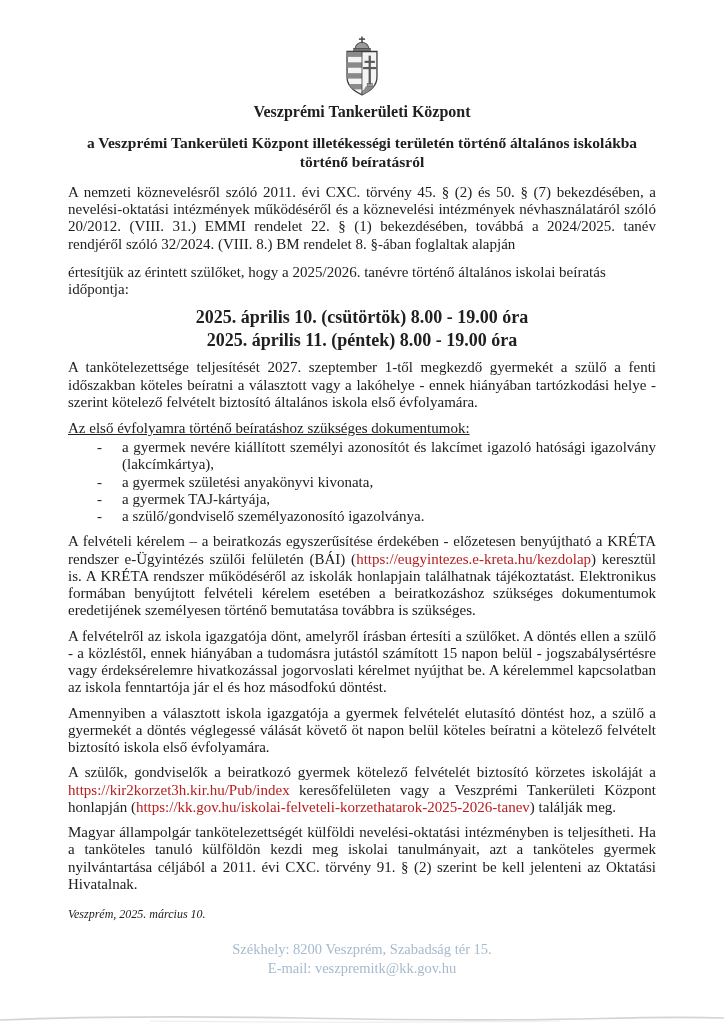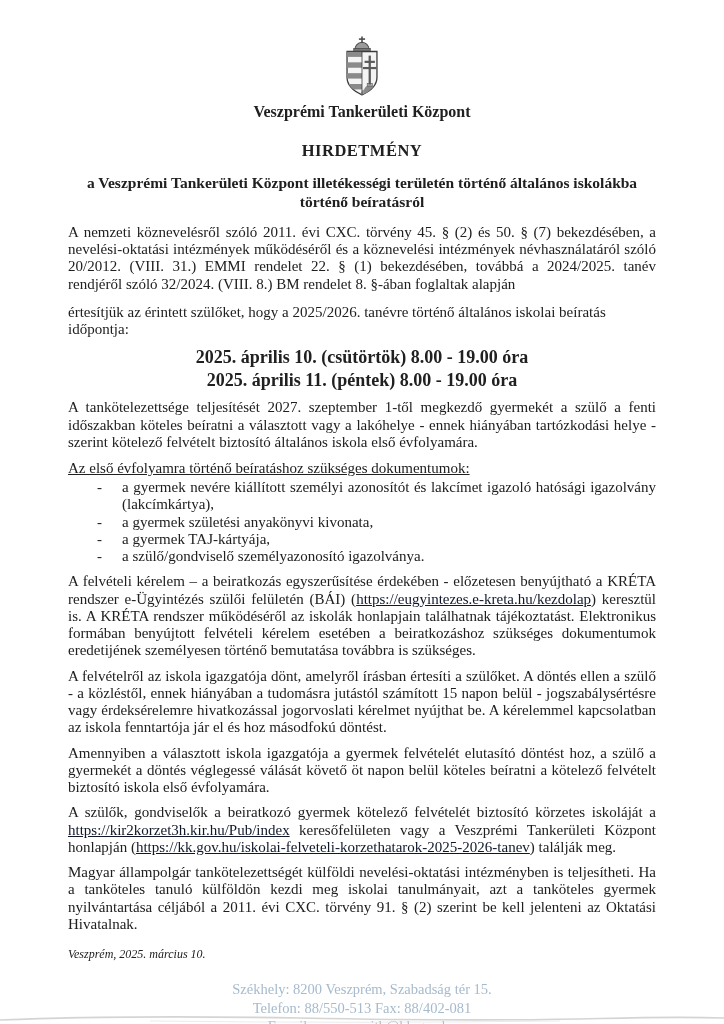--- a/index.html
+++ b/index.html
@@ -23,21 +23,21 @@
   .notice-line{font-size:15px;line-height:1.15;margin-top:11px;text-align:left;}
   .dates{margin-top:8px;}
   .date-line{font-size:18px;font-weight:bold;text-align:center;line-height:1.25;}
   .docs-heading{font-size:15px;margin-top:9px;text-decoration:underline;}
   ul.docs{list-style:none;margin:2px 0 0 0;padding:0;}
   ul.docs li{
     font-size:15px;line-height:1.15;text-align:justify;
     padding-left:54px;position:relative;
   }
   ul.docs li .marker{position:absolute;left:29px;top:0;}
-  a.doc-link{color:#0f172a;text-decoration:underline;cursor:pointer;}
+  a.doc-link{color:#b91c1c;cursor:pointer;}
   .signature{font-size:12px;margin-top:14px;font-style:italic;}
   .footer{margin-top:18px;text-align:center;color:#a6bacd;font-size:14.5px;line-height:1.28;}
   .page-edge{position:absolute;bottom:0;left:0;width:724px;height:16px;}
 </style>
 </head>
 <body>
 
 <div class="page">
   <div class="content">
 
@@ -80,21 +80,20 @@
             <rect x="52" y="60" width="26" height="4.2"></rect>
           </g>
         </g>
 
         <line x1="50" y1="30" x2="50" y2="113" stroke="#3a3a3a" stroke-width="1.5"></line>
       </svg>
     </div>
 
     <div class="org-name">Veszprémi Tankerületi Központ</div>
 
-    <div class="doc-title">HIRDETMÉNY</div>
 
     <div class="doc-subtitle">a Veszprémi Tankerületi Központ illetékességi területén történő általános iskolákba történő beíratásról</div>
 
     <p class="body">A nemzeti köznevelésről szóló 2011. évi CXC. törvény 45. § (2) és 50. § (7) bekezdésében, a nevelési-oktatási intézmények működéséről és a köznevelési intézmények névhasználatáról szóló 20/2012. (VIII. 31.) EMMI rendelet 22. § (1) bekezdésében, továbbá a 2024/2025. tanév rendjéről szóló 32/2024. (VIII. 8.) BM rendelet 8. §-ában foglaltak alapján</p>
 
     <div class="notice-line">értesítjük az érintett szülőket, hogy a 2025/2026. tanévre történő általános iskolai beíratás időpontja:</div>
 
     <div class="dates">
       <div class="date-line">2025. április 10. (csütörtök) 8.00 - 19.00 óra</div>
       <div class="date-line">2025. április 11. (péntek) 8.00 - 19.00 óra</div>
@@ -118,21 +117,20 @@
     <p class="body tight">Amennyiben a választott iskola igazgatója a gyermek felvételét elutasító döntést hoz, a szülő a gyermekét a döntés véglegessé válását követő öt napon belül köteles beíratni a kötelező felvételt biztosító iskola első évfolyamára.</p>
 
     <p class="body tight"><span>A szülők, gondviselők a beiratkozó gyermek kötelező felvételét biztosító körzetes iskoláját a </span><a class="doc-link">https://kir2korzet3h.kir.hu/Pub/index</a><span> keresőfelületen vagy a Veszprémi Tankerületi Központ honlapján (</span><a class="doc-link">https://kk.gov.hu/iskolai-felveteli-korzethatarok-2025-2026-tanev</a><span>) találják meg.</span></p>
 
     <p class="body tight">Magyar állampolgár tankötelezettségét külföldi nevelési-oktatási intézményben is teljesítheti. Ha a tanköteles tanuló külföldön kezdi meg iskolai tanulmányait, azt a tanköteles gyermek nyilvántartása céljából a 2011. évi CXC. törvény 91. § (2) szerint be kell jelenteni az Oktatási Hivatalnak.</p>
 
     <div class="signature">Veszprém, 2025. március 10.</div>
 
     <div class="footer">
       <div>Székhely: 8200 Veszprém, Szabadság tér 15.</div>
-      <div>Telefon: 88/550-513 Fax: 88/402-081</div>
       <div>E-mail: veszpremitk@kk.gov.hu</div>
     </div>
 
   </div>
 
   <svg class="page-edge" width="724" height="16" viewBox="0 0 724 16">
     <path d="M0 12 Q 120 7 300 10 Q 480 13.5 600 10.5 Q 680 8.5 724 10" stroke="#c6c6c6" stroke-width="1.6" fill="none" opacity="0.75"></path>
     <path d="M150 13 Q 360 15.5 560 13" stroke="#dddddd" stroke-width="1" fill="none" opacity="0.6"></path>
   </svg>
 </div>

